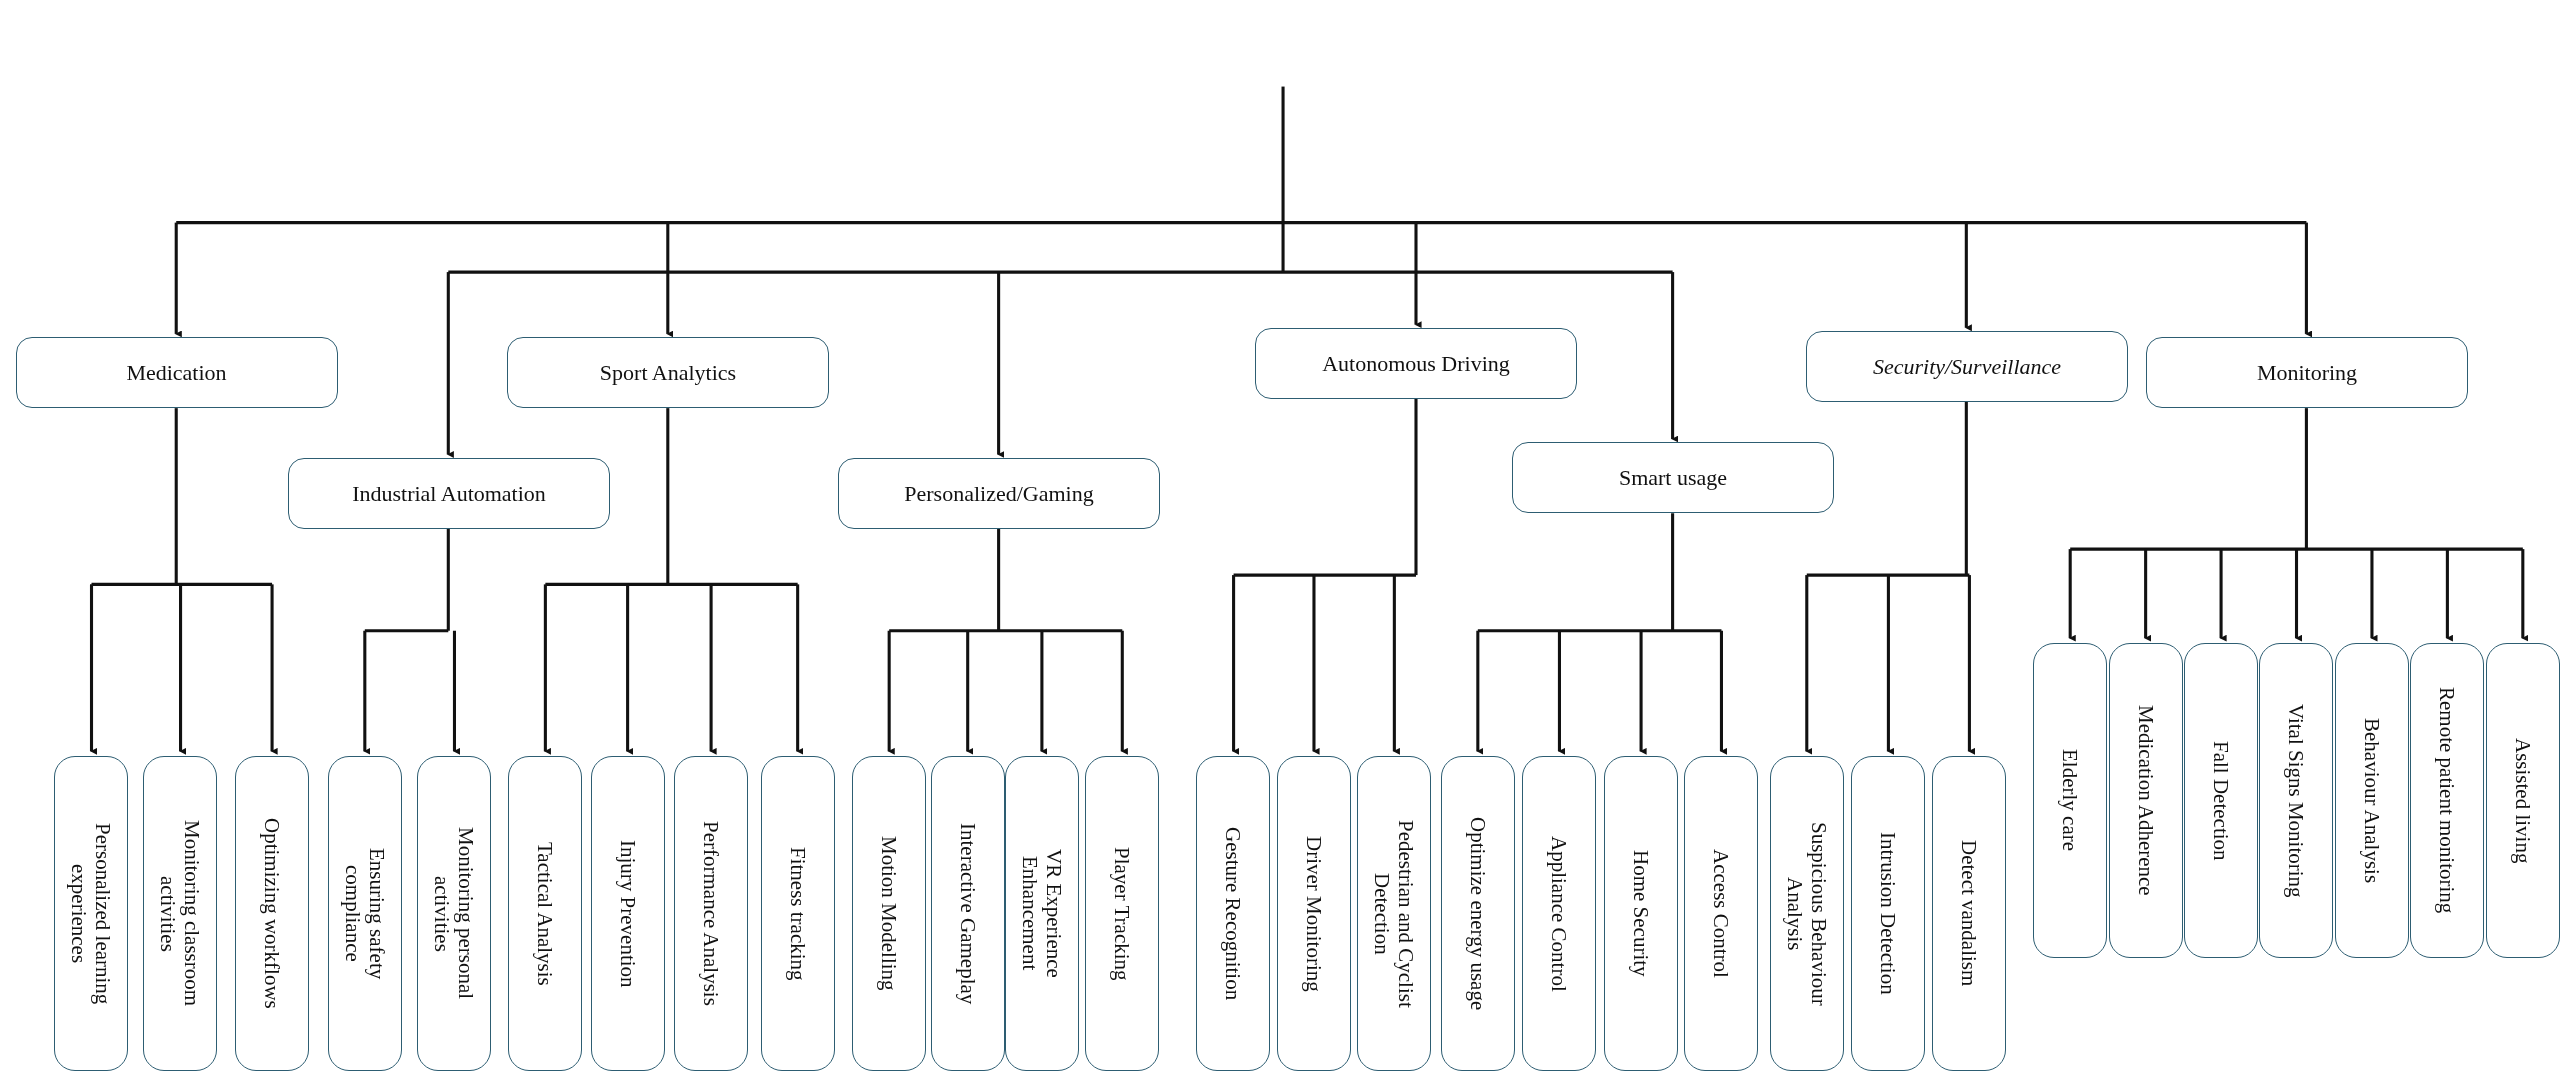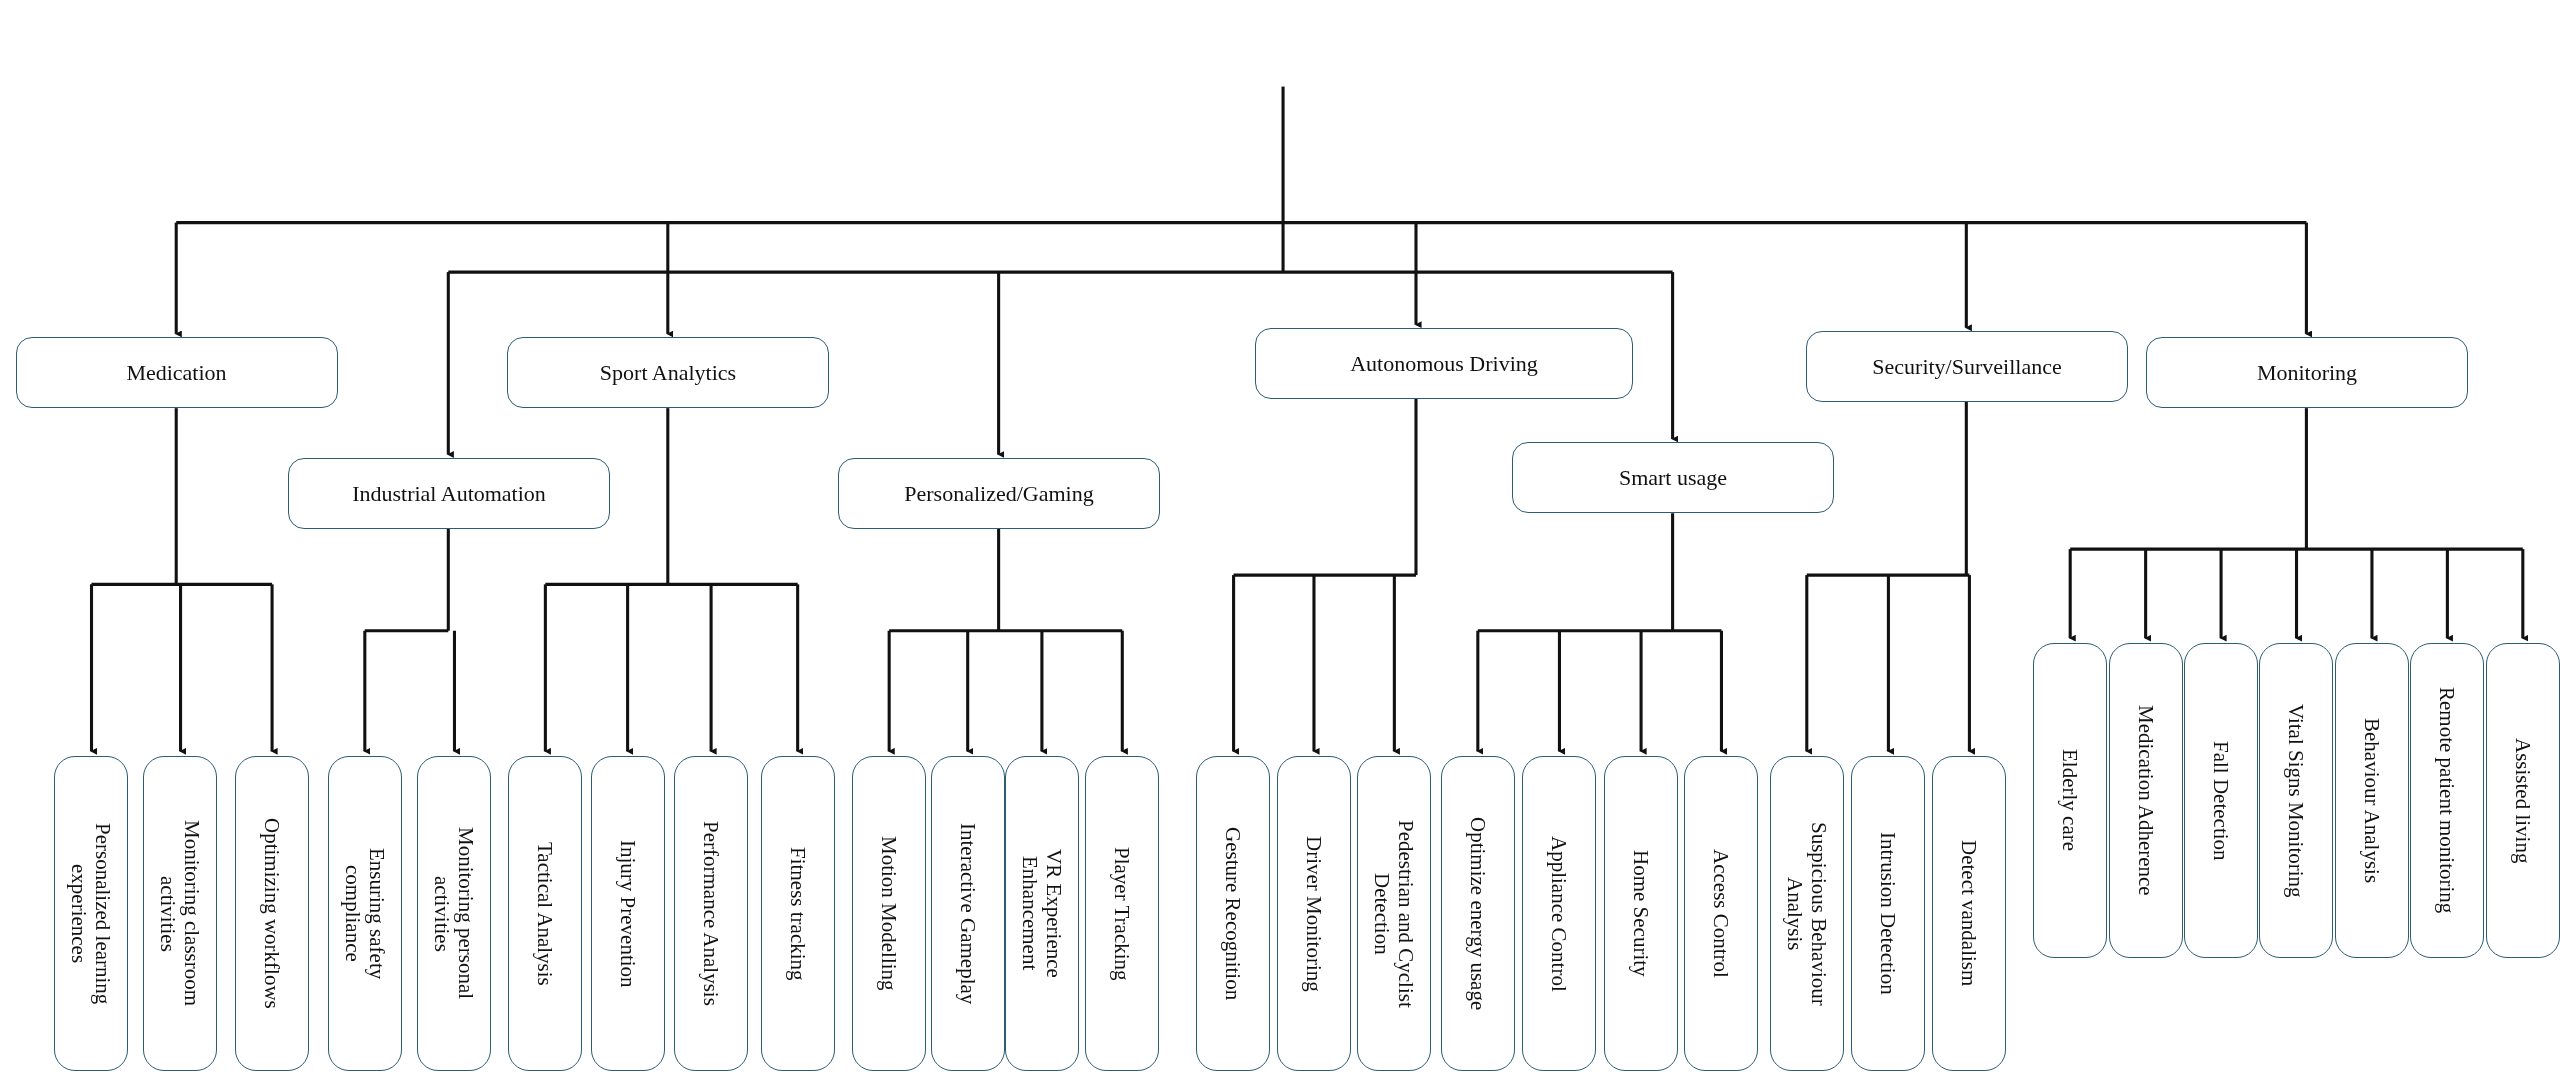--- a/index.html
+++ b/index.html
@@ -126,27 +126,27 @@
       </div>
       <div class="node lvl2" style="left: 288px; top: 458px; width: 322px; height: 71px;">
         <span>Industrial Automation</span>
       </div>
       <div class="node lvl2" style="left: 507px; top: 337px; width: 322px; height: 71px; text-align: center;">
         <span>Sport Analytics</span>
       </div>
       <div class="node lvl2" style="left: 838px; top: 458px; width: 322px; height: 71px;">
         <span>Personalized/Gaming</span>
       </div>
-      <div class="node lvl2" style="left: 1255px; top: 328px; width: 378px; height: 71px;">
+      <div class="node lvl2" style="left: 1255px; top: 328px; width: 322px; height: 71px;">
         <span>Autonomous Driving</span>
       </div>
       <div class="node lvl2" style="left: 1512px; top: 442px; width: 322px; height: 71px;">
         <span>Smart usage</span>
       </div>
-      <div class="node lvl2" style="left: 1806px; top: 331px; width: 322px; height: 71px;">
+      <div class="node lvl2" style="left: 1806px; top: 331px; width: 322px; height: 71px; font-style: italic;">
         <span>Security/Surveillance</span>
       </div>
       <div class="node lvl2" style="left: 2146px; top: 337px; width: 322px; height: 71px;">
         <span>Monitoring</span>
       </div>
     </div>
 
   <div id="leaf-layer">
       <div class="node leaf" style="left: 54px; top: 756px; width: 74px; height: 315px;">
         <span class="vt">Personalized learning

